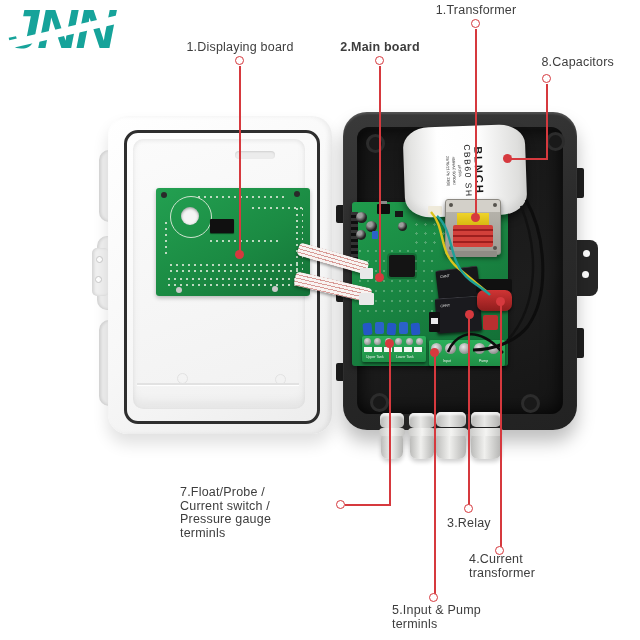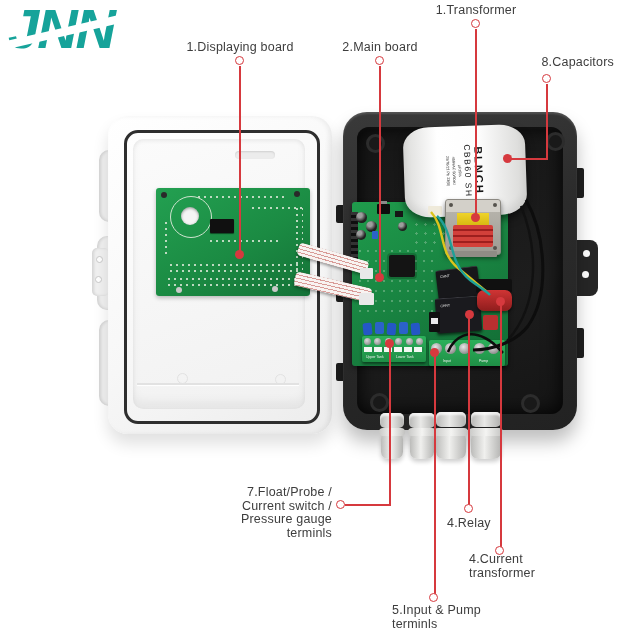--- a/index.html
+++ b/index.html
@@ -277,31 +277,31 @@
   <div class="dot" style="left:375px;top:273px;"></div>
   <div class="dot" style="left:235px;top:250px;"></div>
   <div class="dot" style="left:503px;top:154px;"></div>
   <div class="dot" style="left:385px;top:339px;"></div>
   <div class="dot" style="left:465px;top:310px;"></div>
   <div class="dot" style="left:496px;top:297px;"></div>
   <div class="dot" style="left:430px;top:348px;"></div>
 
   <div class="lbl" style="left:416px;top:4px;width:120px;text-align:center;">1.Transformer</div>
   <div class="lbl" style="left:170px;top:41px;width:140px;text-align:center;">1.Displaying board</div>
-  <div class="lbl" style="left:320px;top:41px;width:120px;text-align:center;">2.Main board</div>
+  <div class="lbl" style="left:320px;top:41px;width:120px;text-align:center;font-weight:bold;">2.Main board</div>
   <div class="lbl" style="left:494px;top:56px;width:120px;text-align:right;">8.Capacitors</div>
 
-  <div class="lbl" style="left:180px;top:486px;width:152px;text-align:right;">
+  <div class="lbl" style="left:180px;top:486px;width:152px;text-align:left;">
     <div>7.Float/Probe /</div>
     <div>Current switch /</div>
     <div>Pressure gauge</div>
     <div>terminls</div>
   </div>
 
-  <div class="lbl" style="left:447px;top:517px;">4.Relay</div>
+  <div class="lbl" style="left:447px;top:517px;">3.Relay</div>
 
   <div class="lbl" style="left:469px;top:553px;">
     <div>4.Current</div>
     <div>transformer</div>
   </div>
 
   <div class="lbl" style="left:392px;top:604px;">
     <div>5.Input &amp; Pump</div>
     <div>terminls</div>
   </div>

